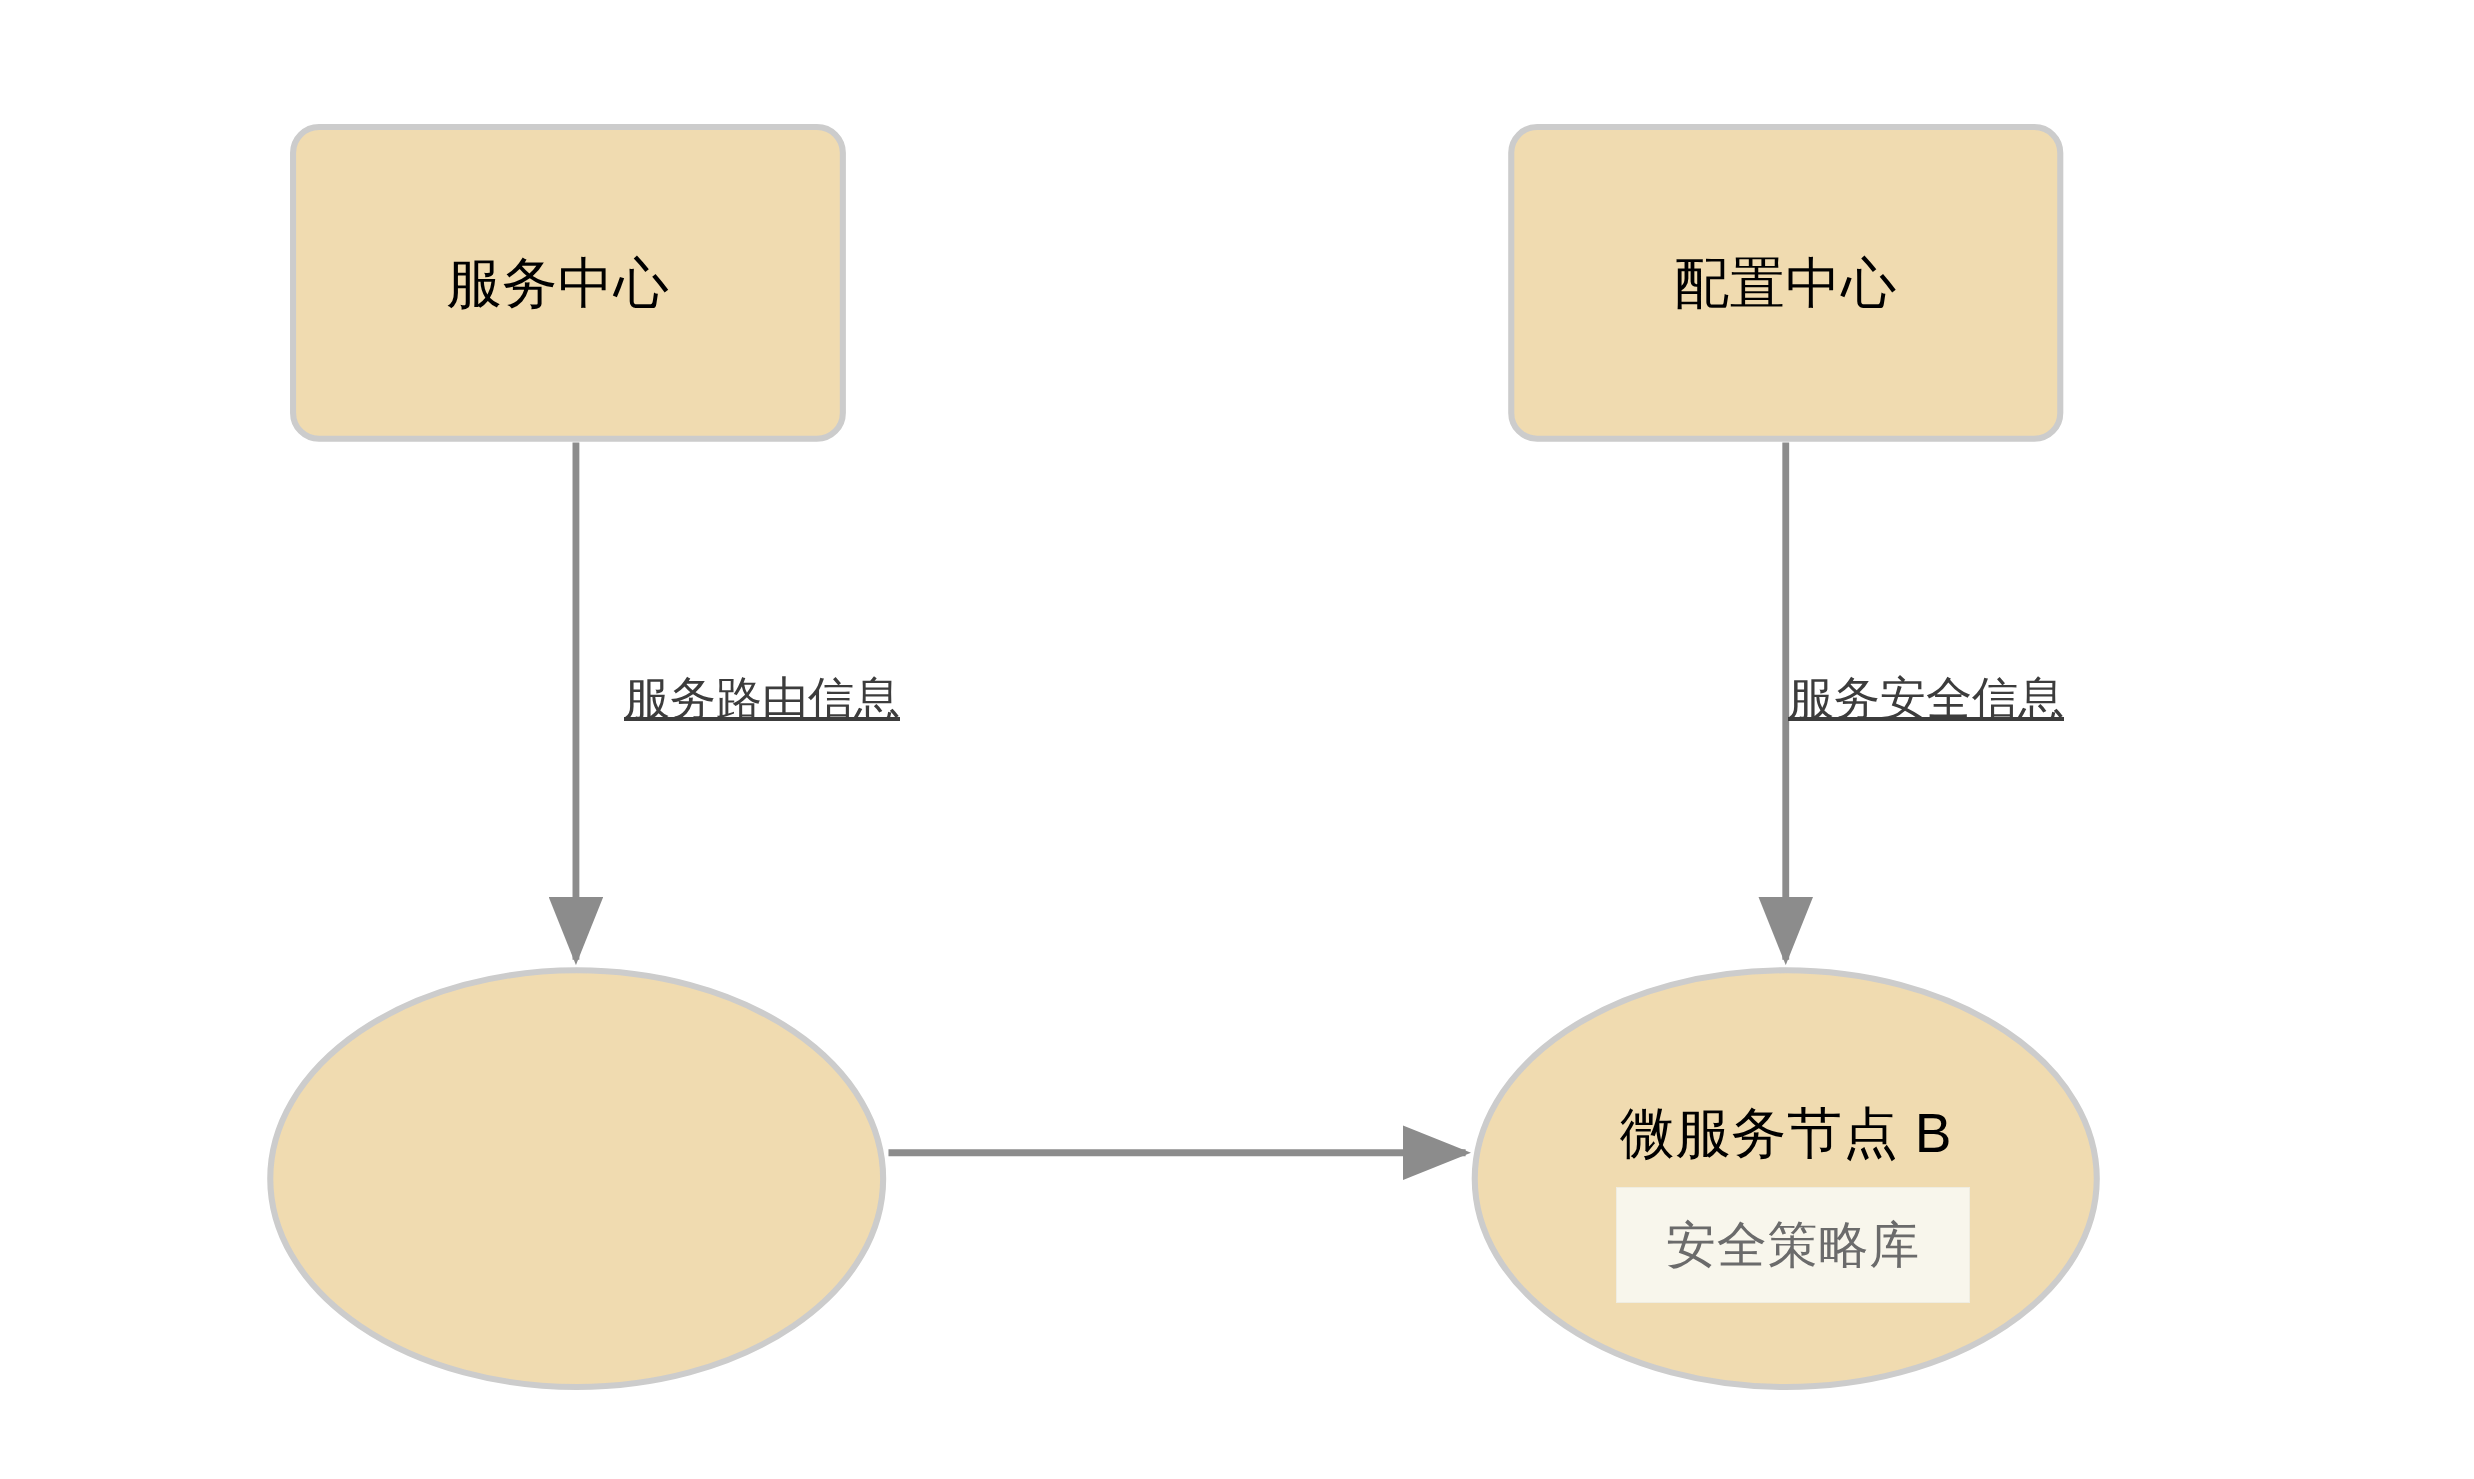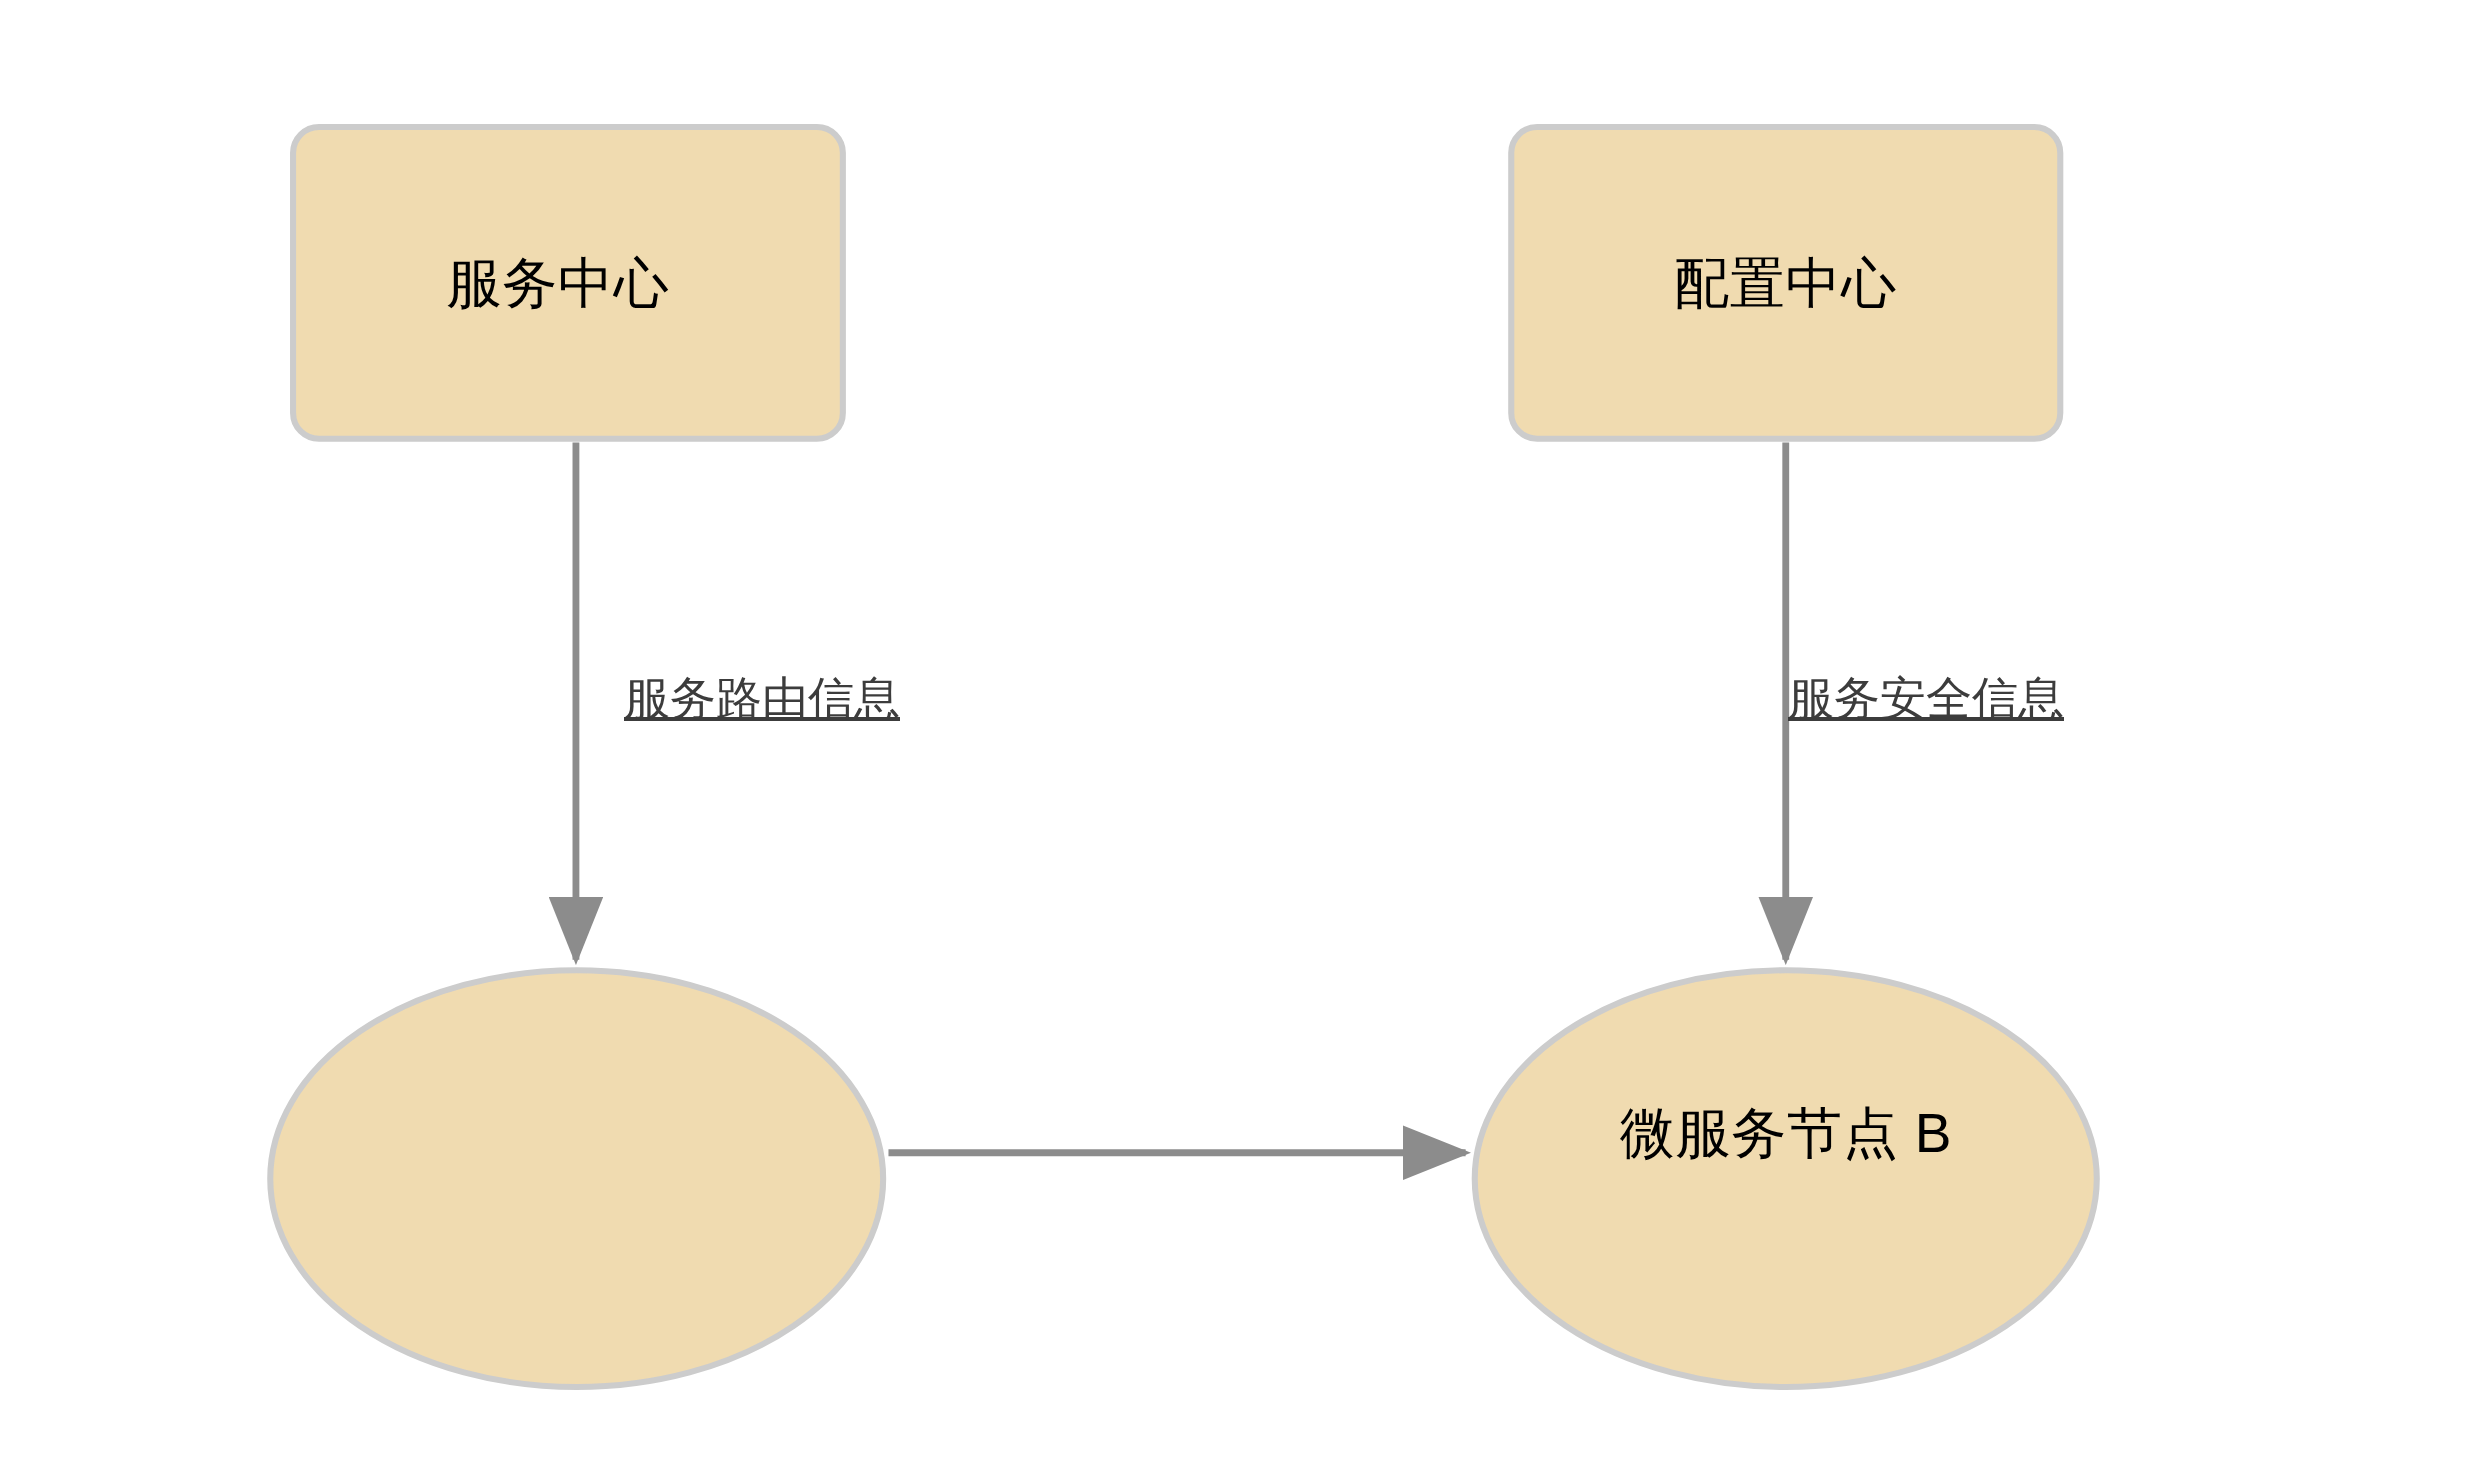--- a/index.html
+++ b/index.html
@@ -112,19 +112,20 @@
     <ellipse cx="2348" cy="1550" rx="409" ry="274" fill="#f0dbb0" stroke="#cccccc" stroke-width="8"></ellipse>
   </svg>
 
   <div class="node-label box-title" style="left:283px; top:127px; width:550px; height:312px;">服务中心</div>
 
   <div class="node-label box-title" style="left:1511px; top:127px; width:549px; height:312px;">配置中心</div>
 
 
   <div class="node-label ellipse-title" style="left:1475px; top:1084px; width:622px; height:99px;">微服务节点 B</div>
 
+  <div class="policy-chip" style="left:1616px; top:1187px; width:354px; height:116px;">安全策略库</div>
 
   <div class="edge-label" style="left:624px; top:675px;">服务路由信息</div>
 
   <div class="edge-label" style="left:1788px; top:675px;">服务安全信息</div>
 
 </div>
 
 
 </body></html>

